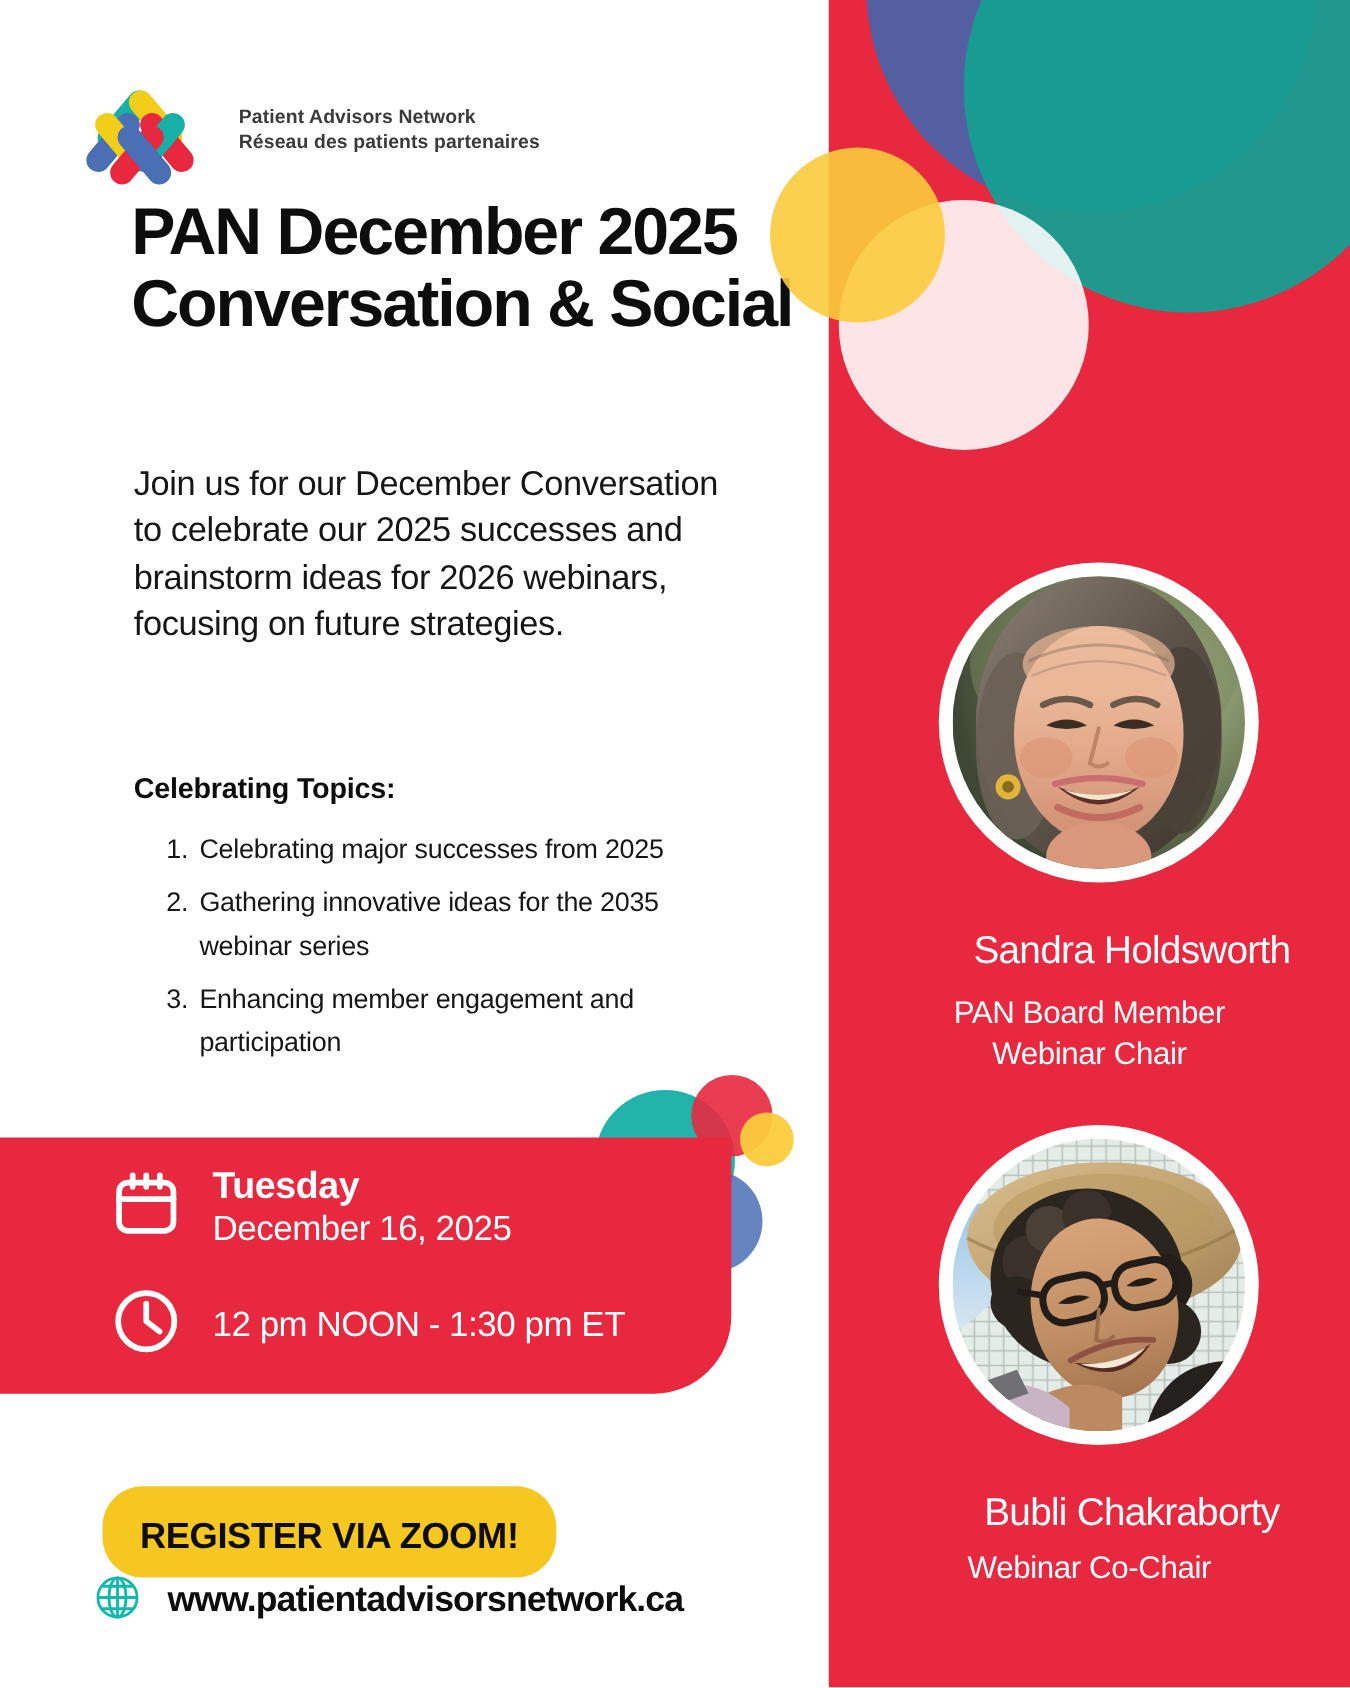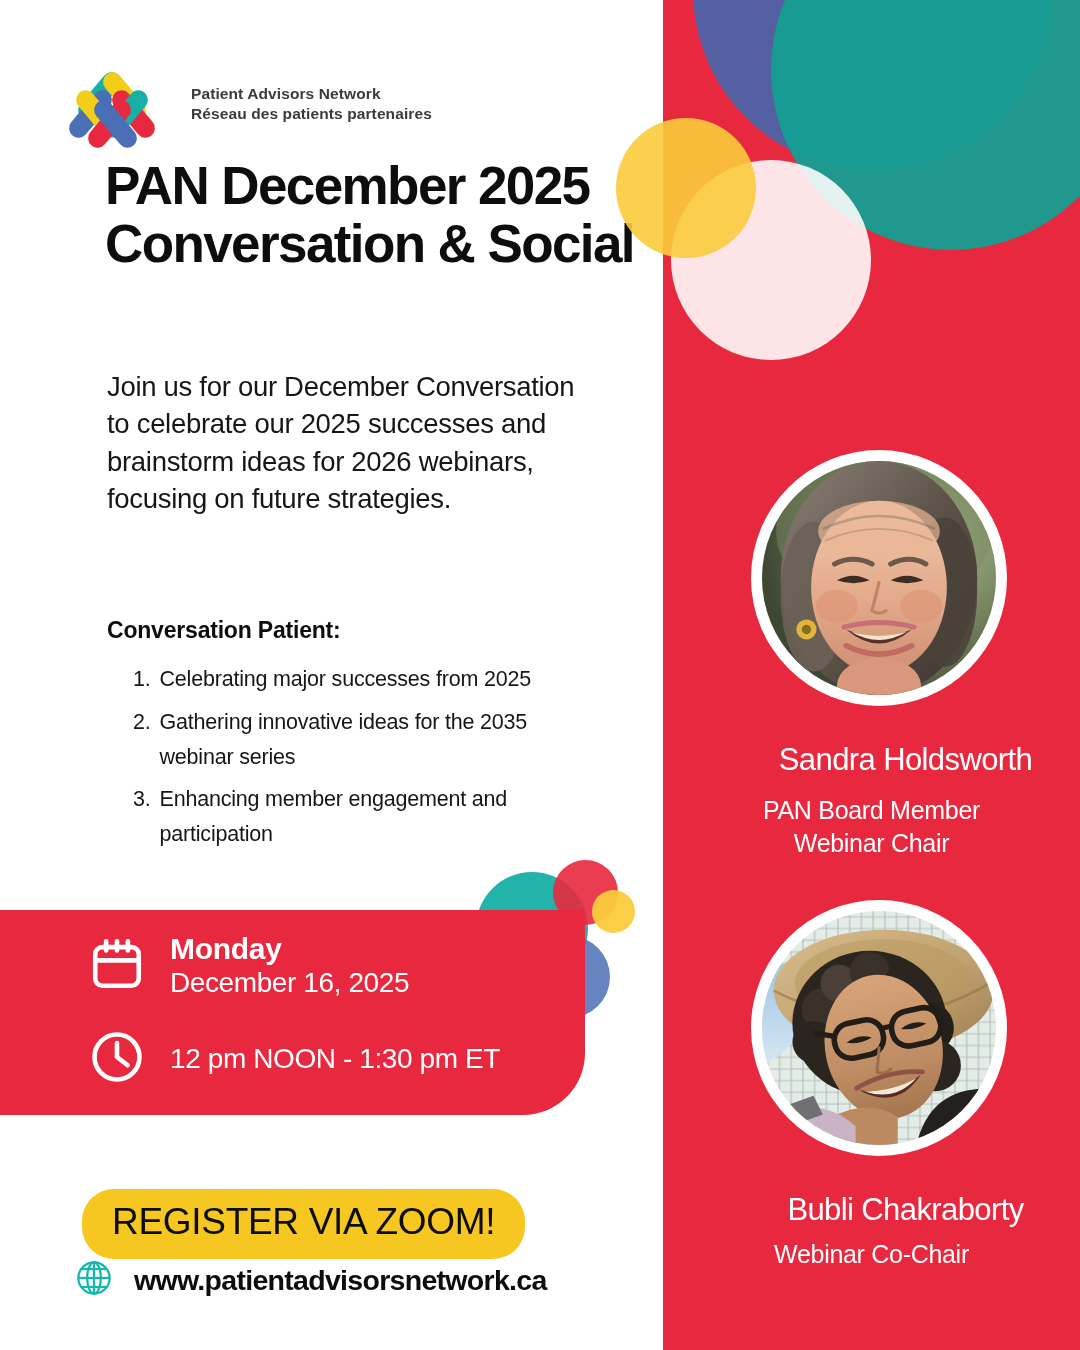--- a/index.html
+++ b/index.html
@@ -62,23 +62,23 @@
   }
   .banner-row{ position:absolute; display:flex; align-items:center; gap:24px; }
   .row-date{ left:88px; top:22px; }
   .row-time{ left:88px; top:118px; }
   .ico{ flex:0 0 auto; }
   .b-label{ font-size:30px; font-weight:bold; color:#fff; letter-spacing:-.3px; line-height:1.12; }
   .b-value{ font-size:28px; color:#fff; letter-spacing:-.4px; line-height:1.2; }
 
   
   .register-btn{
-    position:absolute; left:82px; top:1189px; padding:12px 30px 16px;
+    position:absolute; left:82px; top:1189px; padding:24px 30px 16px;
     background:#F5C720; border-radius:32px; display:inline-block;
-    font-size:37px; font-weight:normal; color:#0d0d0d; letter-spacing:-.3px;
+    font-size:29px; font-weight:bold; color:#0d0d0d; letter-spacing:-.3px;
   }
   
   .url-row{ position:absolute; left:74px; top:1258px; display:flex; align-items:center; gap:20px; }
   .url-text{ font-size:28.5px; font-weight:bold; color:#0d0d0d; letter-spacing:-.7px; }
 
   
   .photo-wrap{ position:absolute; border-radius:50%; background:#fff; padding:11px; }
   .photo{ width:100%; height:100%; border-radius:50%; overflow:hidden; position:relative; }
   .photo svg{ display:block; width:100%; height:100%; }
 
@@ -119,21 +119,21 @@
   <div class="logo-text">
     <div class="l1">Patient Advisors Network</div>
     <div class="l2">Réseau des patients partenaires</div>
   </div>
 </div>
 
 <div class="headline">PAN December 2025 Conversation &amp; Social</div>
 
 <div class="intro">Join us for our December Conversation to celebrate our 2025 successes and brainstorm ideas for 2026 webinars, focusing on future strategies.</div>
 
-<div class="topics-head">Conversation Patient:</div>
+<div class="topics-head">Celebrating Topics:</div>
 <div class="topics-list">
   <div class="topic-item">
     <span class="topic-num">1.</span>
     <span>Celebrating major successes from 2025</span>
   </div>
   <div class="topic-item">
     <span class="topic-num">2.</span>
     <span>Gathering innovative ideas for the 2035 webinar series</span>
   </div>
   <div class="topic-item">
@@ -155,21 +155,21 @@
     <span class="ico">
       <svg width="58" height="58" viewBox="0 0 24 24" fill="none" stroke="#ffffff" stroke-width="1.9" stroke-linecap="round" stroke-linejoin="round">
         <rect x="3" y="5" width="18" height="16" rx="3"></rect>
         <line x1="3" y1="10.5" x2="21" y2="10.5"></line>
         <line x1="7.5" y1="2.6" x2="7.5" y2="6.4"></line>
         <line x1="12" y1="2.6" x2="12" y2="6.4"></line>
         <line x1="16.5" y1="2.6" x2="16.5" y2="6.4"></line>
       </svg>
     </span>
     <span>
-      <span class="b-label" style="display:block">Monday</span>
+      <span class="b-label" style="display:block">Tuesday</span>
       <span class="b-value" style="display:block">December 16, 2025</span>
     </span>
   </div>
 
   <div class="banner-row row-time">
     <span class="ico">
       <svg width="58" height="58" viewBox="0 0 24 24" fill="none" stroke="#ffffff" stroke-width="1.9" stroke-linecap="round" stroke-linejoin="round">
         <circle cx="12" cy="12" r="9.3"></circle>
         <polyline points="12,6.2 12,12 16.4,15.4"></polyline>
       </svg>

